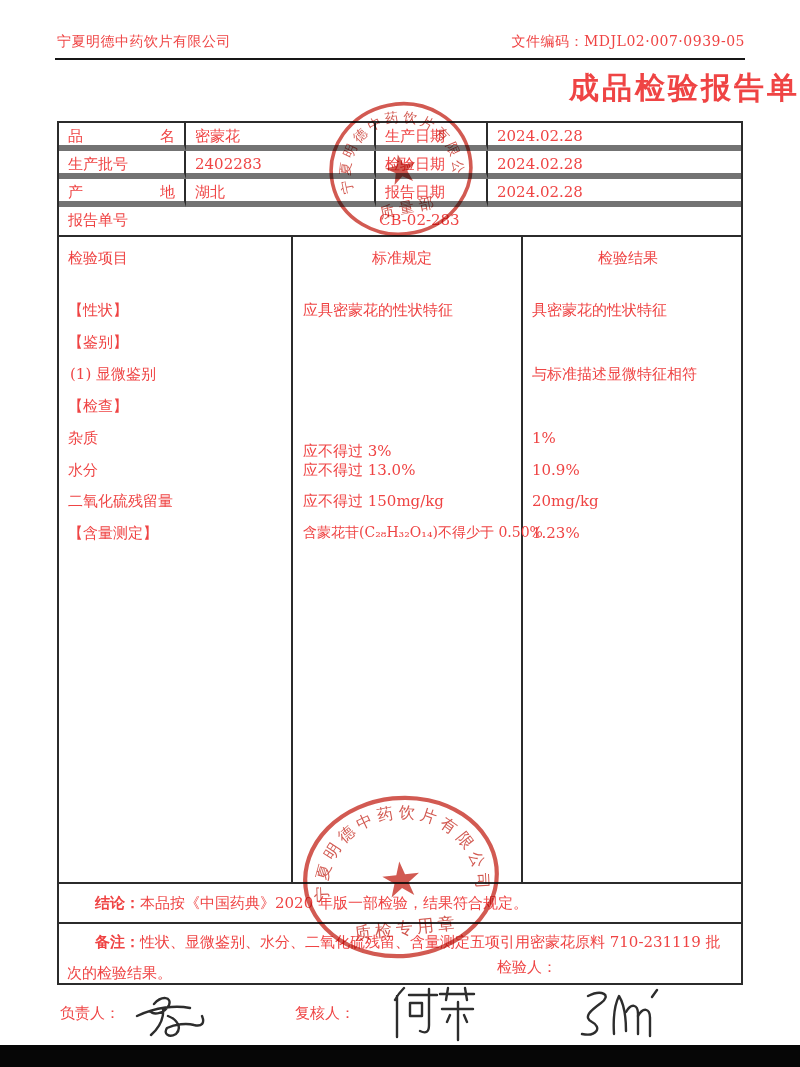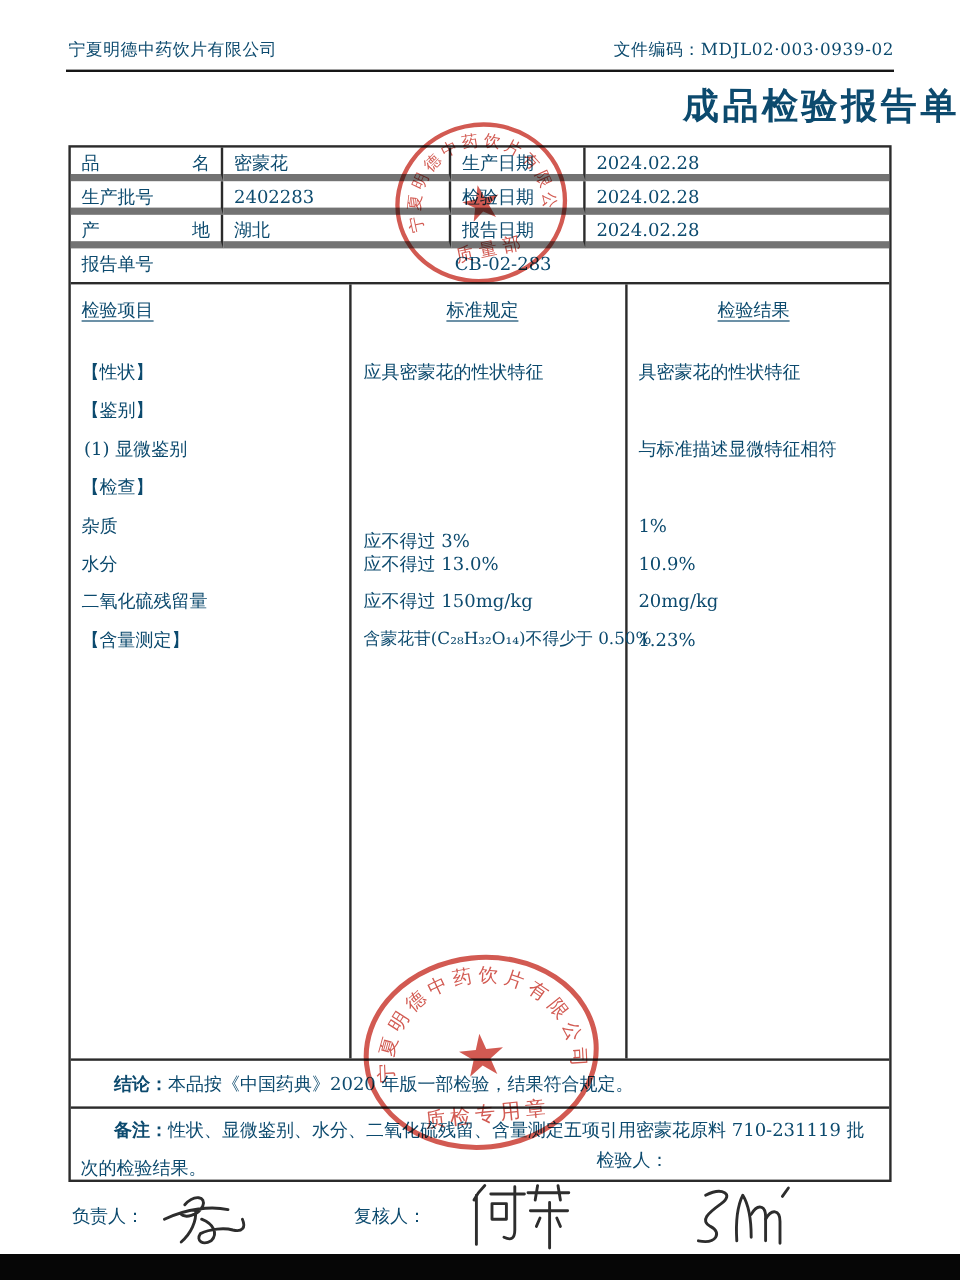--- a/index.html
+++ b/index.html
@@ -1,17 +1,17 @@
 <!DOCTYPE html>
 <html><head>
 <meta charset="utf-8">
 <style>
   html,body{margin:0;padding:0;background:#ffffff;}
   .page{position:relative;width:800px;height:1067px;background:#ffffff;overflow:hidden;
-        font-family:"DejaVu Serif","Liberation Serif",serif;color:#0c4a6e;}
+        font-family:"DejaVu Serif","Liberation Serif",serif;color:#ef4444;}
   
   .hdr{position:absolute;top:33px;left:57px;width:688px;display:flex;
        justify-content:space-between;font-size:14px;letter-spacing:.5px;}
   .hdr-rule{position:absolute;top:58px;left:55px;width:690px;border-top:2px solid #161616;}
   .title{position:absolute;top:68px;left:0;width:800px;text-align:right;
          font-size:30px;font-weight:bold;letter-spacing:3px;}
   
   .frame{position:absolute;top:121px;left:57px;width:686px;height:864px;
          border:2px solid #2b2b2b;box-sizing:border-box;font-size:15px;}
   .igrid{display:grid;grid-template-columns:127px 190px 112px 1fr;}
@@ -20,21 +20,21 @@
         overflow:hidden;white-space:nowrap;}
   .cell.last{border-right:none;}
   .spread{text-align:justify;text-align-last:justify;}
   .rrow{position:relative;height:28px;line-height:27px;border-bottom:2px solid #2b2b2b;}
   .rrow .lab{position:absolute;left:9px;top:0;}
   .rrow .val{position:absolute;left:320px;top:0;}
   
   .main{position:relative;height:645px;border-bottom:2px solid #2b2b2b;}
   .vline{position:absolute;top:0;width:2px;height:100%;background:#2b2b2b;}
   .mcol{position:absolute;top:0;height:100%;}
-  .mhead{position:absolute;top:12px;text-decoration:underline;text-underline-offset:4px;}
+  .mhead{position:absolute;top:12px;text-underline-offset:4px;}
   .ml{position:absolute;white-space:nowrap;}
   
   .concl{height:40px;line-height:39px;border-bottom:2px solid #2b2b2b;padding-left:36px;
          box-sizing:border-box;overflow:hidden;}
   .remark{padding:3px 8px 0 8px;line-height:31px;text-indent:28px;}
   b{font-weight:bold;}
   
   .sig-label{position:absolute;font-size:15px;}
   .sigsvg{position:absolute;}
   .sigsvg path{fill:none;stroke:#2d2d2d;stroke-width:2.4;stroke-linecap:round;stroke-linejoin:round;}
@@ -44,21 +44,21 @@
   .stamp .ring{fill:none;stroke:#c8352b;}
   .scanbar{position:absolute;left:0;top:1045px;width:800px;height:22px;background:#060606;}
 </style>
 </head>
 <body>
 
 <div class="page">
 
   <div class="hdr">
     <span>宁夏明德中药饮片有限公司</span>
-    <span>文件编码：MDJL02·003·0939-02</span>
+    <span>文件编码：MDJL02·007·0939-05</span>
   </div>
   <div class="hdr-rule"></div>
 
   <div class="title">成品检验报告单</div>
 
   <div class="frame">
 
     <div class="igrid">
       <div class="cell spread">品名</div>
       <div class="cell">密蒙花</div>

